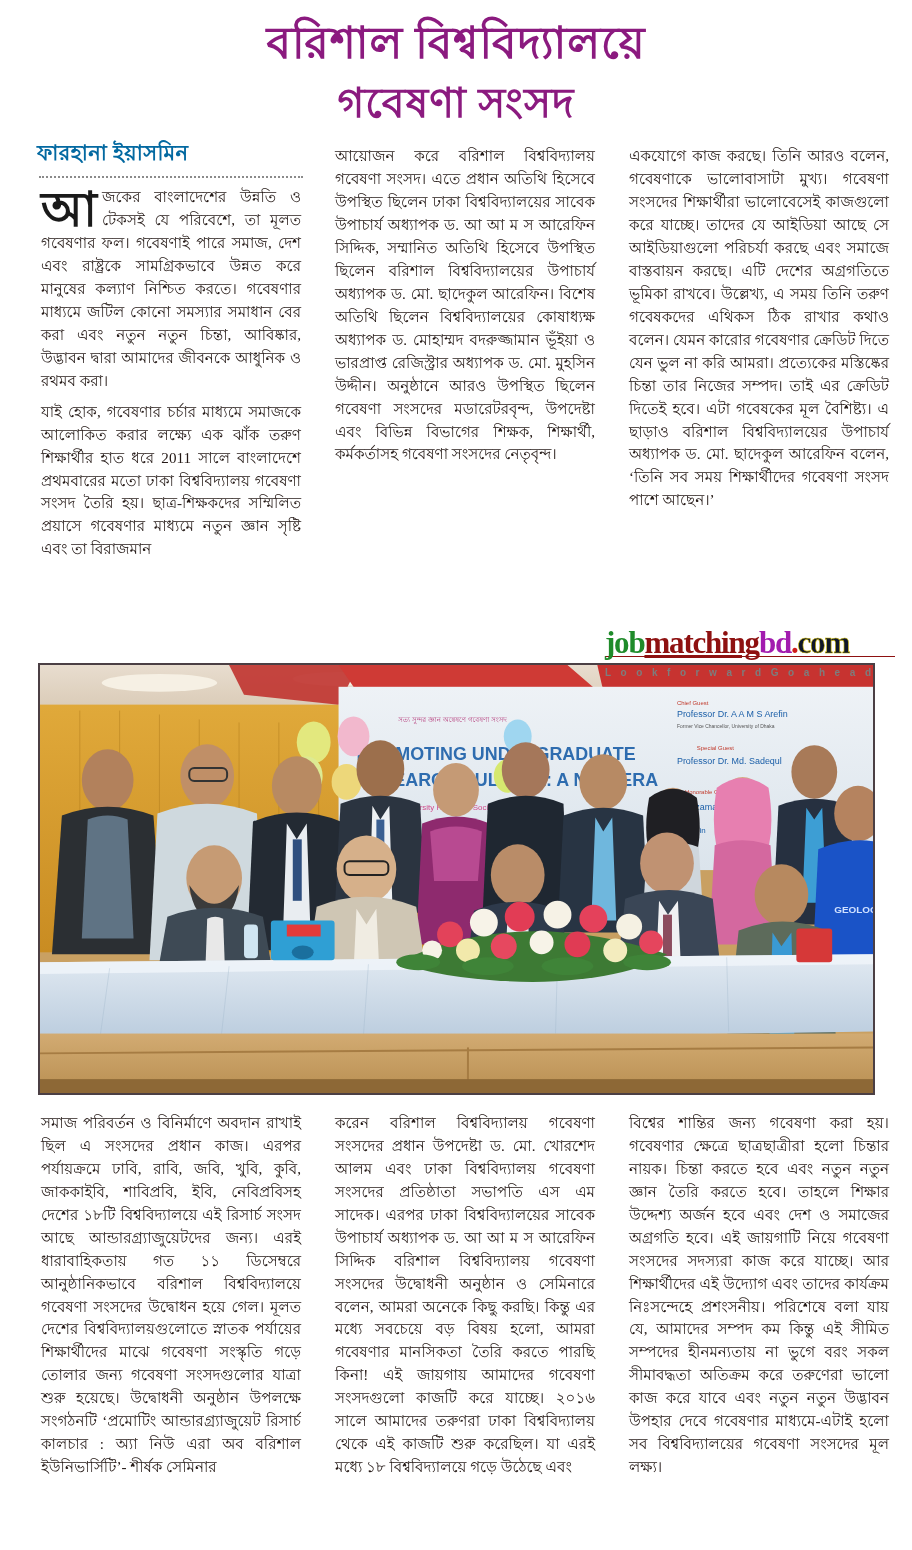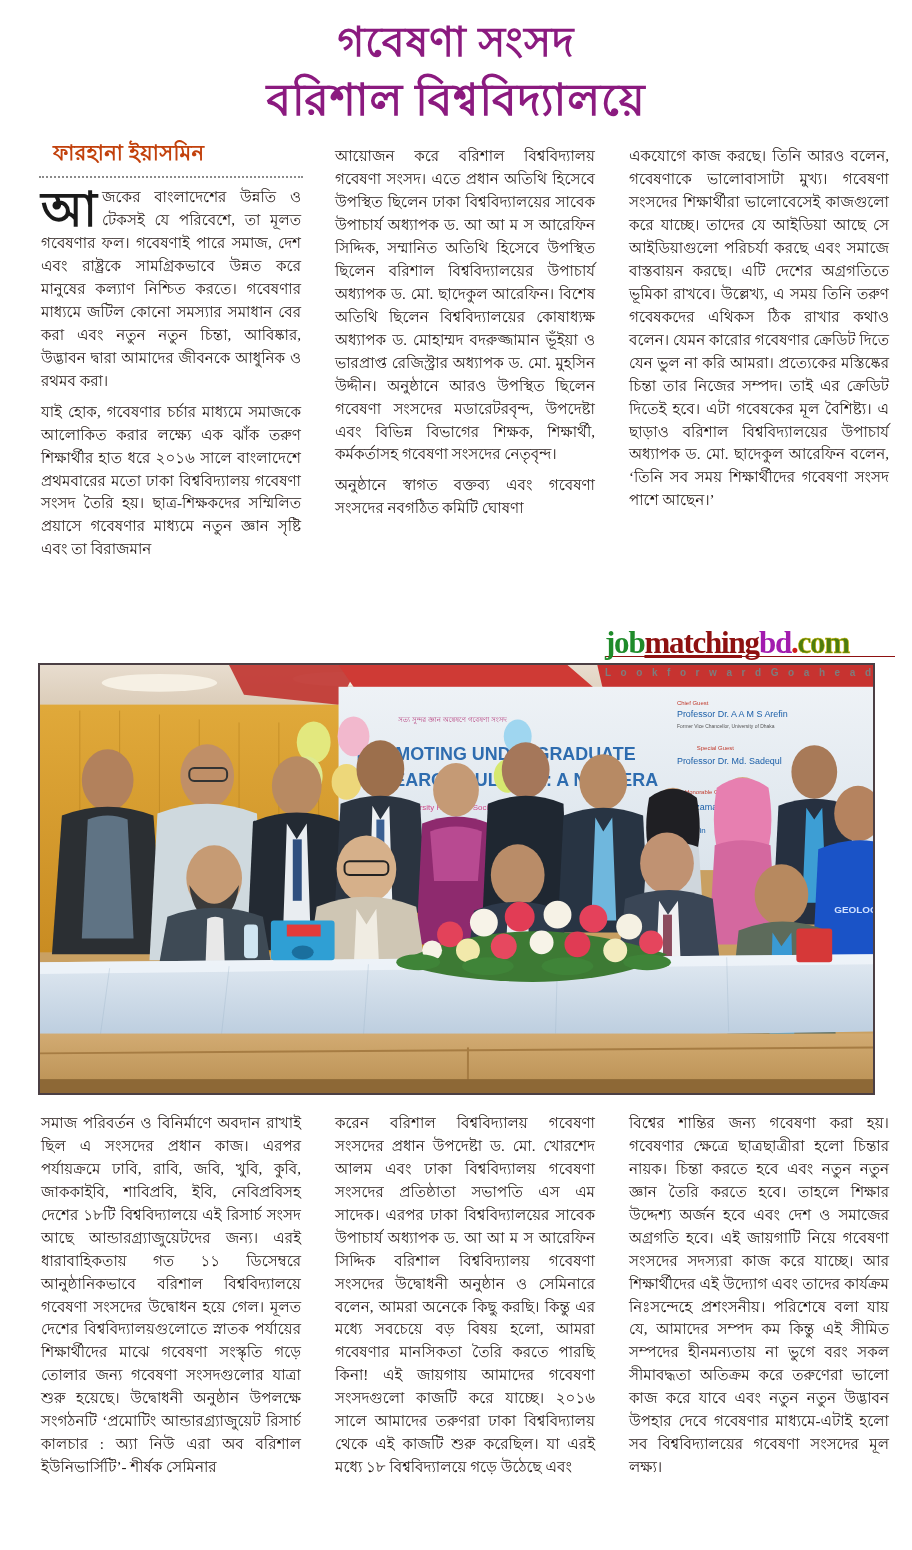--- a/index.html
+++ b/index.html
@@ -41,23 +41,23 @@
   .col {
     width: 276px;
     flex: 0 0 276px;
     position: relative;
   }
 
   .byline {
     font-family: "Liberation Serif", "DejaVu Serif", serif;
     font-weight: bold;
     font-size: 21px;
-    color: #c2410c;
+    color: #0369a1;
     letter-spacing: 0.4px;
-    margin: 0 0 4px 20px;
+    margin: 0 0 4px 4px;
   }
   .byline-rule {
     border: none;
     border-top: 2px dotted #8a8a8a;
     margin: 0 6px 7px 6px;
     height: 0;
   }
 
   .body-text {
     font-family: "Liberation Serif", "DejaVu Serif", serif;
@@ -93,21 +93,21 @@
     font-size: 31px;
     line-height: 30px;
     letter-spacing: -1.2px;
     white-space: nowrap;
     z-index: 6;
   }
   .wm-job   { color: #1f8b2a; }
   .wm-match { color: #8e1111; text-decoration: underline; }
   .wm-bd    { color: #a21caf; }
   .wm-dot   { color: #cf1b1b; }
-  .wm-com   { color: #4d7c0f; -webkit-text-stroke: 0.6px #c9b400; }
+  .wm-com   { color: #0f172a; -webkit-text-stroke: 0.6px #c9b400; }
   .wm-tag {
     display: block;
     margin-top: -2px;
     font-size: 10px;
     font-weight: bold;
     letter-spacing: 3.4px;
     color: #7d7d7d;
     border-top: 1.5px solid #8e1111;
     padding-top: 1px;
     font-family: "Liberation Sans", sans-serif;
@@ -138,36 +138,35 @@
     gap: 18px;
     padding: 0 33px;
     box-sizing: border-box;
     align-items: flex-end;
   }
 </style>
 </head>
 <body>
 
 <div class="headline">
+  <span class="hl-line hl-line-1">বরিশাল বিশ্ববিদ্যালয়ে</span>
   <span class="hl-line hl-line-2">গবেষণা সংসদ</span>
-  <span class="hl-line hl-line-1">বরিশাল বিশ্ববিদ্যালয়ে</span>
 </div>
 
 <div class="article-top">
 
   <div class="col">
     <div class="byline">ফারহানা ইয়াসমিন</div>
     <hr class="byline-rule">
     <p class="body-text dropcap-para">আজকের বাংলাদেশের উন্নতি ও টেকসই যে পরিবেশে, তা মূলত গবেষণার ফল। গবেষণাই পারে সমাজ, দেশ এবং রাষ্ট্রকে সামগ্রিকভাবে উন্নত করে মানুষের কল্যাণ নিশ্চিত করতে। গবেষণার মাধ্যমে জটিল কোনো সমস্যার সমাধান বের করা এবং নতুন নতুন চিন্তা, আবিষ্কার, উদ্ভাবন দ্বারা আমাদের জীবনকে আধুনিক ও রথমব করা।</p>
-    <p class="body-text">যাই হোক, গবেষণার চর্চার মাধ্যমে সমাজকে আলোকিত করার লক্ষ্যে এক ঝাঁক তরুণ শিক্ষার্থীর হাত ধরে ২০১৬ সালে বাংলাদেশে প্রথমবারের মতো ঢাকা বিশ্ববিদ্যালয় গবেষণা সংসদ তৈরি হয়। ছাত্র-শিক্ষকদের সম্মিলিত প্রয়াসে গবেষণার মাধ্যমে নতুন জ্ঞান সৃষ্টি এবং তা বিরাজমান</p>
+    <p class="body-text">যাই হোক, গবেষণার চর্চার মাধ্যমে সমাজকে আলোকিত করার লক্ষ্যে এক ঝাঁক তরুণ শিক্ষার্থীর হাত ধরে 2011 সালে বাংলাদেশে প্রথমবারের মতো ঢাকা বিশ্ববিদ্যালয় গবেষণা সংসদ তৈরি হয়। ছাত্র-শিক্ষকদের সম্মিলিত প্রয়াসে গবেষণার মাধ্যমে নতুন জ্ঞান সৃষ্টি এবং তা বিরাজমান</p>
   </div>
 
   <div class="col">
     <p class="body-text">আয়োজন করে বরিশাল বিশ্ববিদ্যালয় গবেষণা সংসদ। এতে প্রধান অতিথি হিসেবে উপস্থিত ছিলেন ঢাকা বিশ্ববিদ্যালয়ের সাবেক উপাচার্য অধ্যাপক ড. আ আ ম স আরেফিন সিদ্দিক, সম্মানিত অতিথি হিসেবে উপস্থিত ছিলেন বরিশাল বিশ্ববিদ্যালয়ের উপাচার্য অধ্যাপক ড. মো. ছাদেকুল আরেফিন। বিশেষ অতিথি ছিলেন বিশ্ববিদ্যালয়ের কোষাধ্যক্ষ অধ্যাপক ড. মোহাম্মদ বদরুজ্জামান ভূঁইয়া ও ভারপ্রাপ্ত রেজিস্ট্রার অধ্যাপক ড. মো. মুহসিন উদ্দীন। অনুষ্ঠানে আরও উপস্থিত ছিলেন গবেষণা সংসদের মডারেটরবৃন্দ, উপদেষ্টা এবং বিভিন্ন বিভাগের শিক্ষক, শিক্ষার্থী, কর্মকর্তাসহ গবেষণা সংসদের নেতৃবৃন্দ।</p>
-    <p class="body-text">অনুষ্ঠানে স্বাগত বক্তব্য এবং গবেষণা সংসদের নবগঠিত কমিটি ঘোষণা</p>
   </div>
 
   <div class="col">
     <p class="body-text">একযোগে কাজ করছে। তিনি আরও বলেন, গবেষণাকে ভালোবাসাটা মুখ্য। গবেষণা সংসদের শিক্ষার্থীরা ভালোবেসেই কাজগুলো করে যাচ্ছে। তাদের যে আইডিয়া আছে সে আইডিয়াগুলো পরিচর্যা করছে এবং সমাজে বাস্তবায়ন করছে। এটি দেশের অগ্রগতিতে ভূমিকা রাখবে। উল্লেখ্য, এ সময় তিনি তরুণ গবেষকদের এথিকস ঠিক রাখার কথাও বলেন। যেমন কারোর গবেষণার ক্রেডিট দিতে যেন ভুল না করি আমরা। প্রত্যেকের মস্তিষ্কের চিন্তা তার নিজের সম্পদ। তাই এর ক্রেডিট দিতেই হবে। এটা গবেষকের মূল বৈশিষ্ট্য। এ ছাড়াও বরিশাল বিশ্ববিদ্যালয়ের উপাচার্য অধ্যাপক ড. মো. ছাদেকুল আরেফিন বলেন, ‘তিনি সব সময় শিক্ষার্থীদের গবেষণা সংসদ পাশে আছেন।’</p>
   </div>
 
 </div>
 
 <div class="watermark">
   <span class="wm-job">job</span><span class="wm-match">matching</span><span class="wm-bd">bd</span><span class="wm-dot">.</span><span class="wm-com">com</span>

